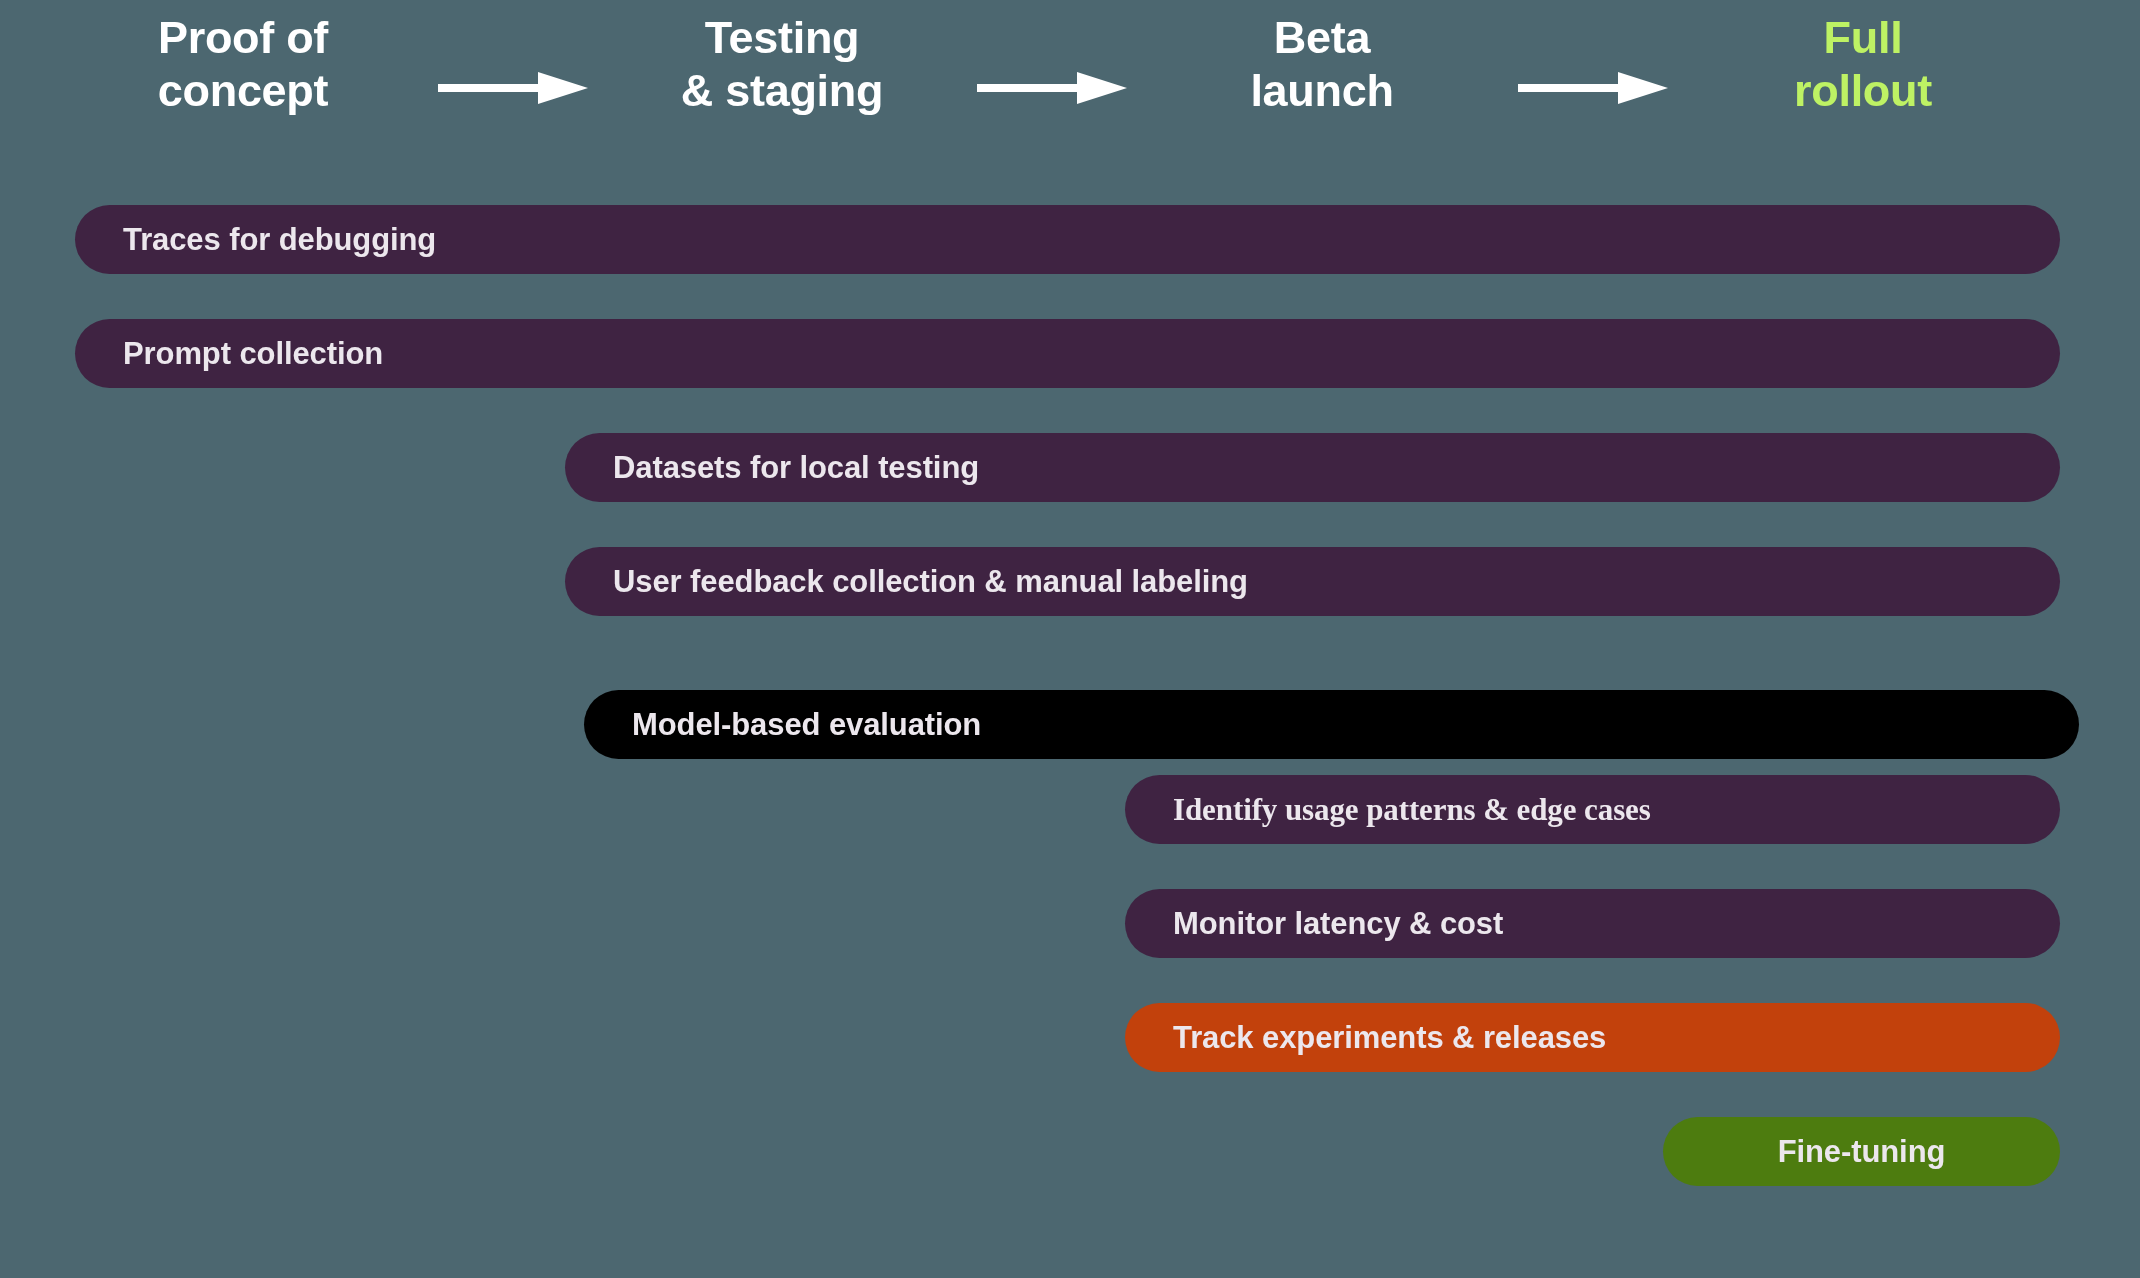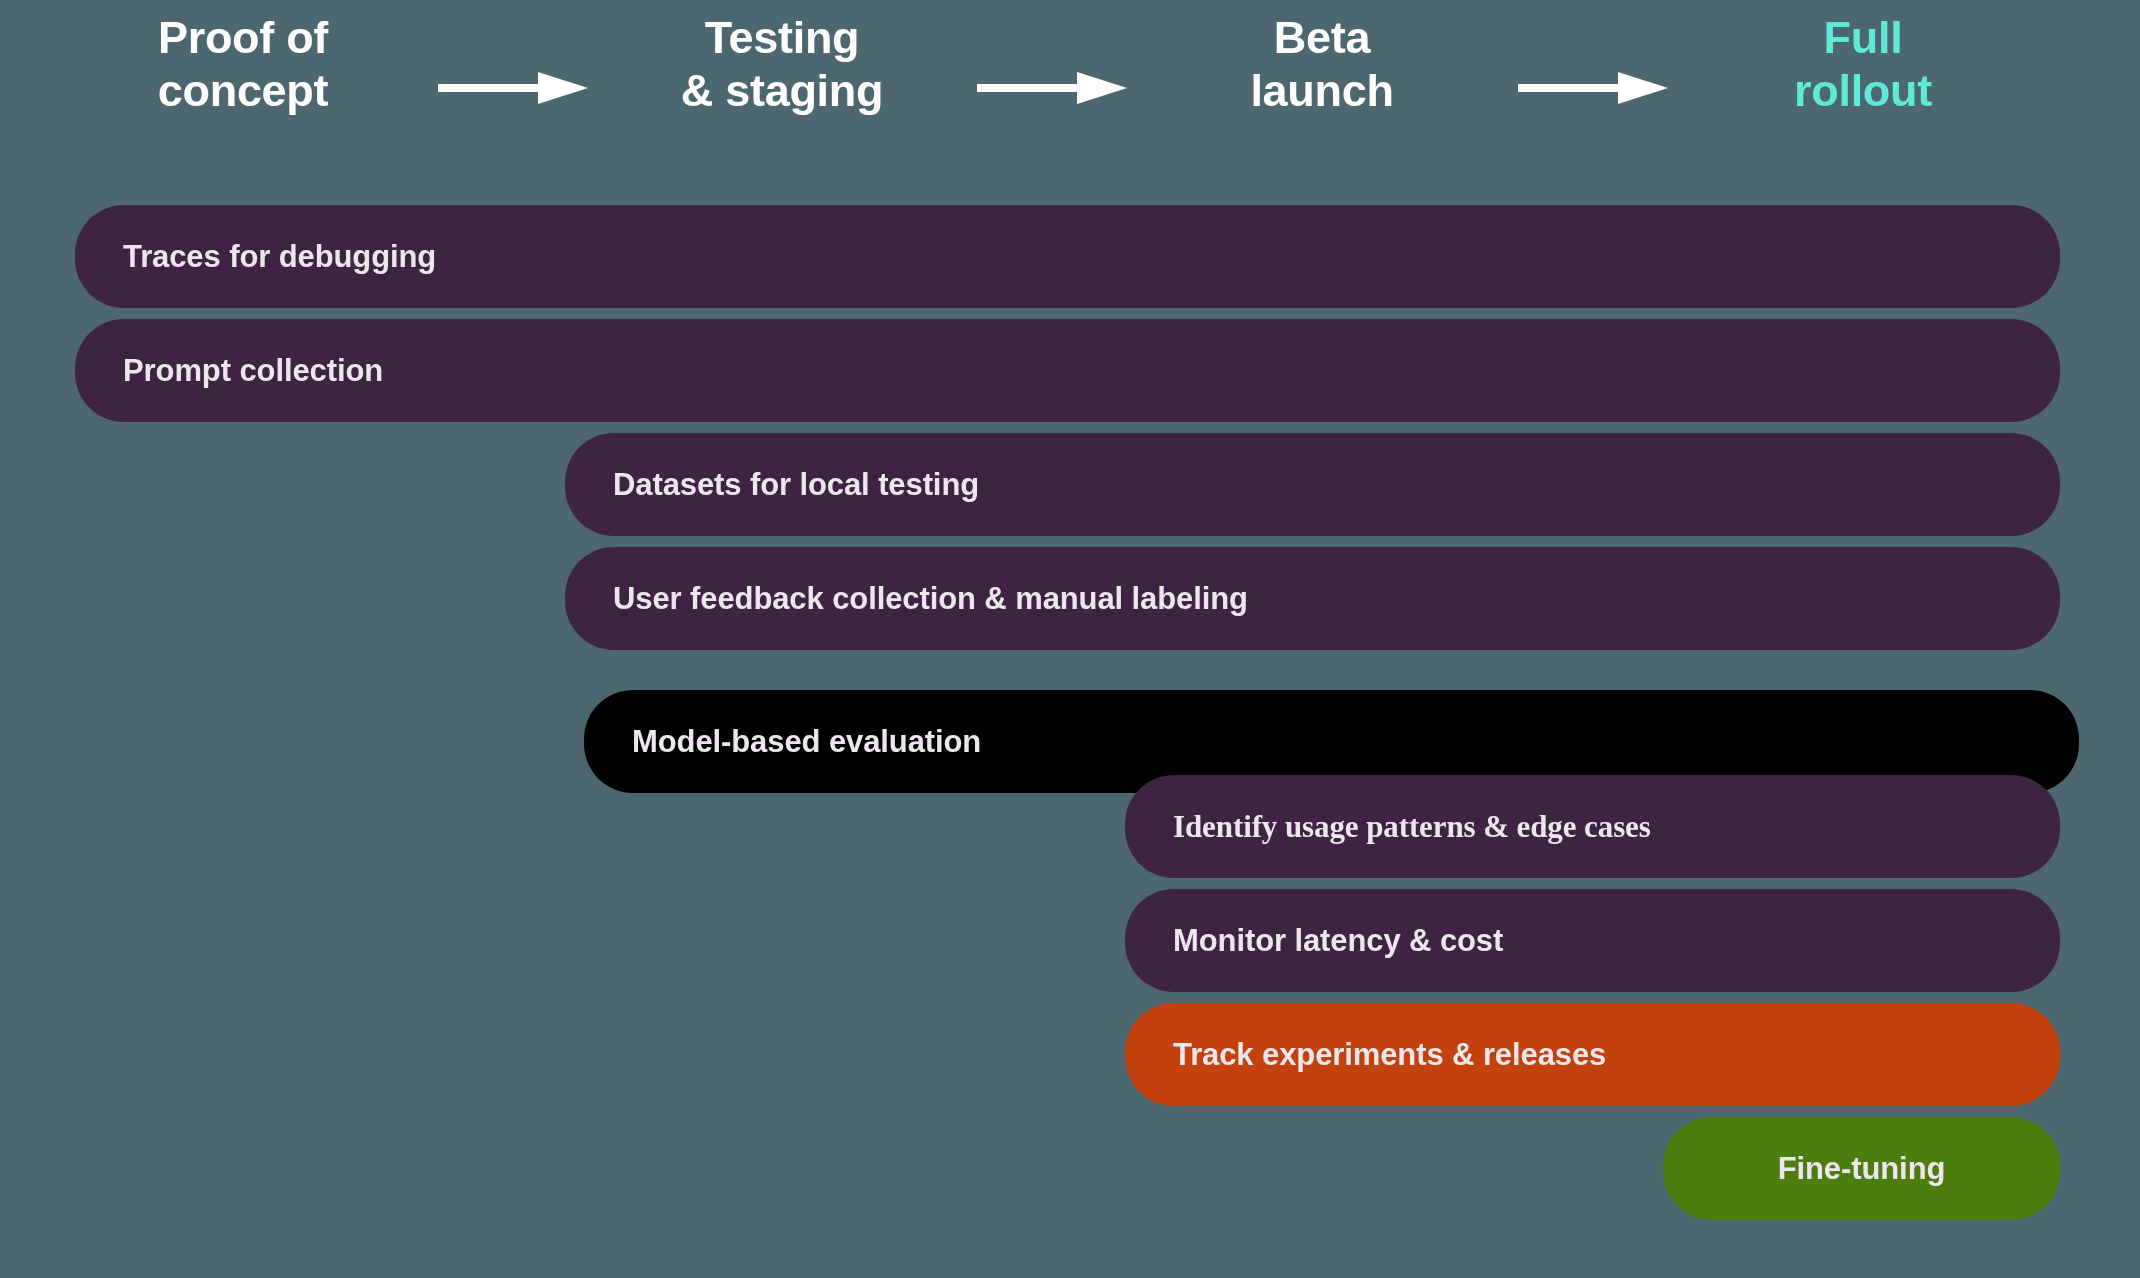--- a/index.html
+++ b/index.html
@@ -39,21 +39,21 @@
     position: absolute;
     top: 70px;
     width: 150px;
     height: 36px;
   }
   .stage-arrow svg { display: block; }
 
   
   .pill {
     position: absolute;
-    height: 103px;
+    height: 69px;
     border-radius: 49px;
     background: #3f2342;
     display: flex;
     align-items: center;
     box-sizing: border-box;
   }
   .pill.align-left  { justify-content: flex-start; padding-left: 48px; padding-right: 40px; }
   .pill.align-center{ justify-content: center;     padding-left: 40px; padding-right: 40px; }
 
   .pill-label {
@@ -70,21 +70,21 @@
 
 <div id="canvas">
 
   <div id="header-layer">
       <div class="stage-label" style="left: 33px; color: rgb(255, 255, 255);">Proof of
 concept</div>
       <div class="stage-label" style="left: 572px; color: rgb(255, 255, 255);">Testing
 &amp; staging</div>
       <div class="stage-label" style="left: 1112px; color: rgb(255, 255, 255);">Beta
 launch</div>
-      <div class="stage-label" style="left: 1653px; color: #5eead4;">Full
+      <div class="stage-label" style="left: 1653px; color: #bef264;">Full
 rollout</div>
       <div class="stage-arrow" style="left: 438px;">
         <svg width="150" height="36" viewBox="0 0 150 36" aria-hidden="true">
           <rect x="0" y="14" width="112" height="8" fill="#ffffff"></rect>
           <polygon points="100,2 150,18 100,34" fill="#ffffff"></polygon>
         </svg>
       </div>
       <div class="stage-arrow" style="left: 977px;">
         <svg width="150" height="36" viewBox="0 0 150 36" aria-hidden="true">
           <rect x="0" y="14" width="112" height="8" fill="#ffffff"></rect>

